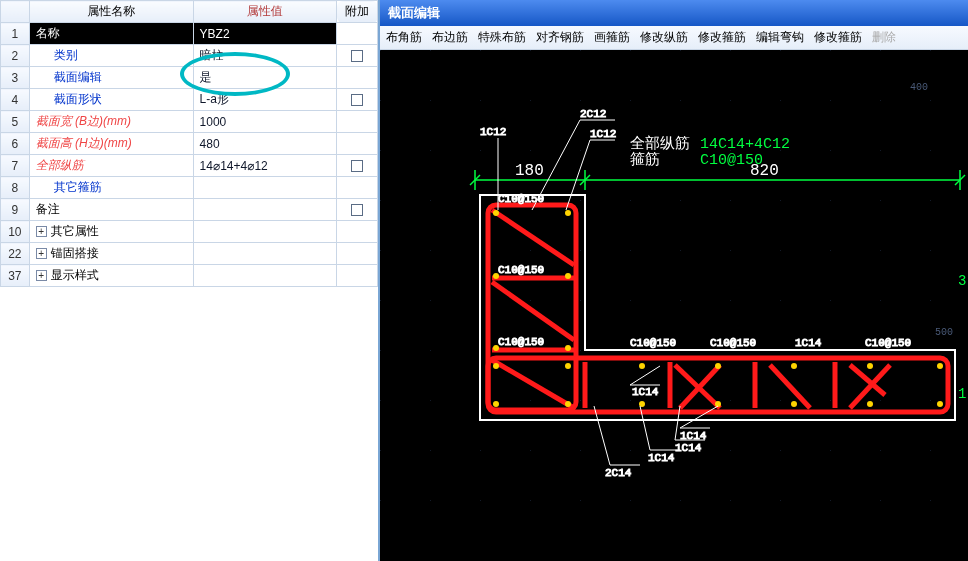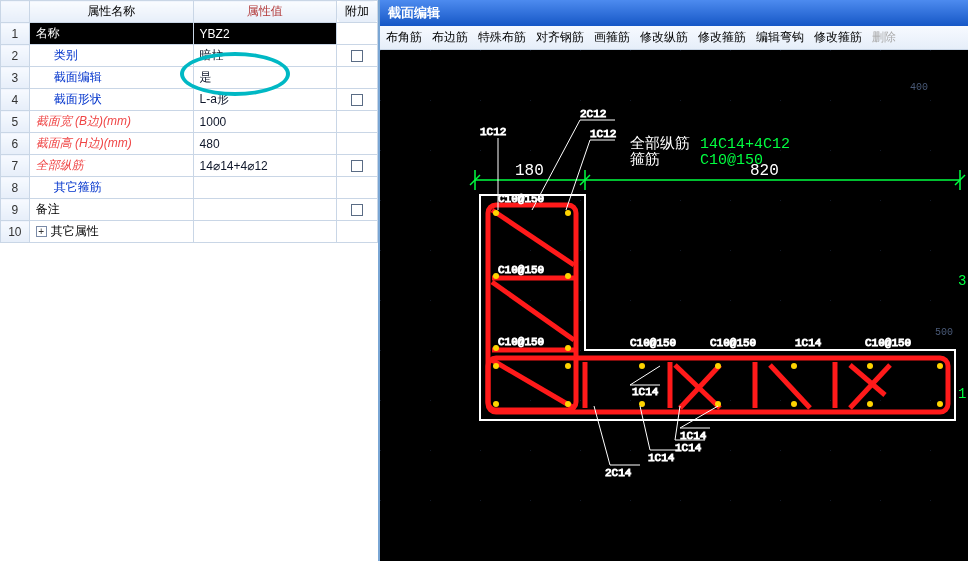--- a/index.html
+++ b/index.html
@@ -205,20 +205,32 @@
           </tr>
           <tr>
             <td class="idx">9</td>
             <td class="namecell"><span>备注</span></td>
             <td class="valcell"></td>
             <td class="addcell"><span class="chkbox"></span></td>
           </tr>
           <tr>
             <td class="idx">10</td>
             <td class="namecell"><span class="expander">+</span><span>其它属性</span></td>
+            <td class="valcell"></td>
+            <td class="addcell"></td>
+          </tr>
+          <tr>
+            <td class="idx">22</td>
+            <td class="namecell"><span class="expander">+</span><span>锚固搭接</span></td>
+            <td class="valcell"></td>
+            <td class="addcell"></td>
+          </tr>
+          <tr>
+            <td class="idx">37</td>
+            <td class="namecell"><span class="expander">+</span><span>显示样式</span></td>
             <td class="valcell"></td>
             <td class="addcell"></td>
           </tr>
         </tbody>
     </table>
 
     <div class="circle-annot" style="left:180px; top:52px; width:110px; height:44px;"></div>
   </div>
 </div>
 

